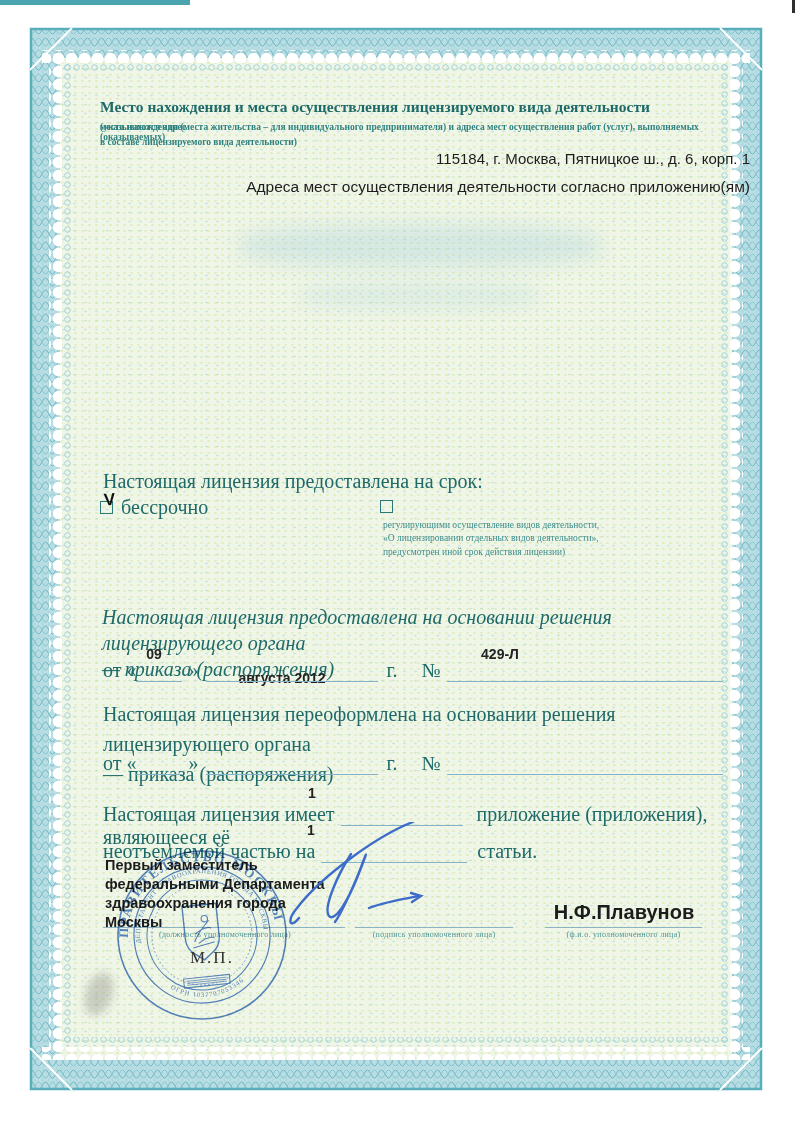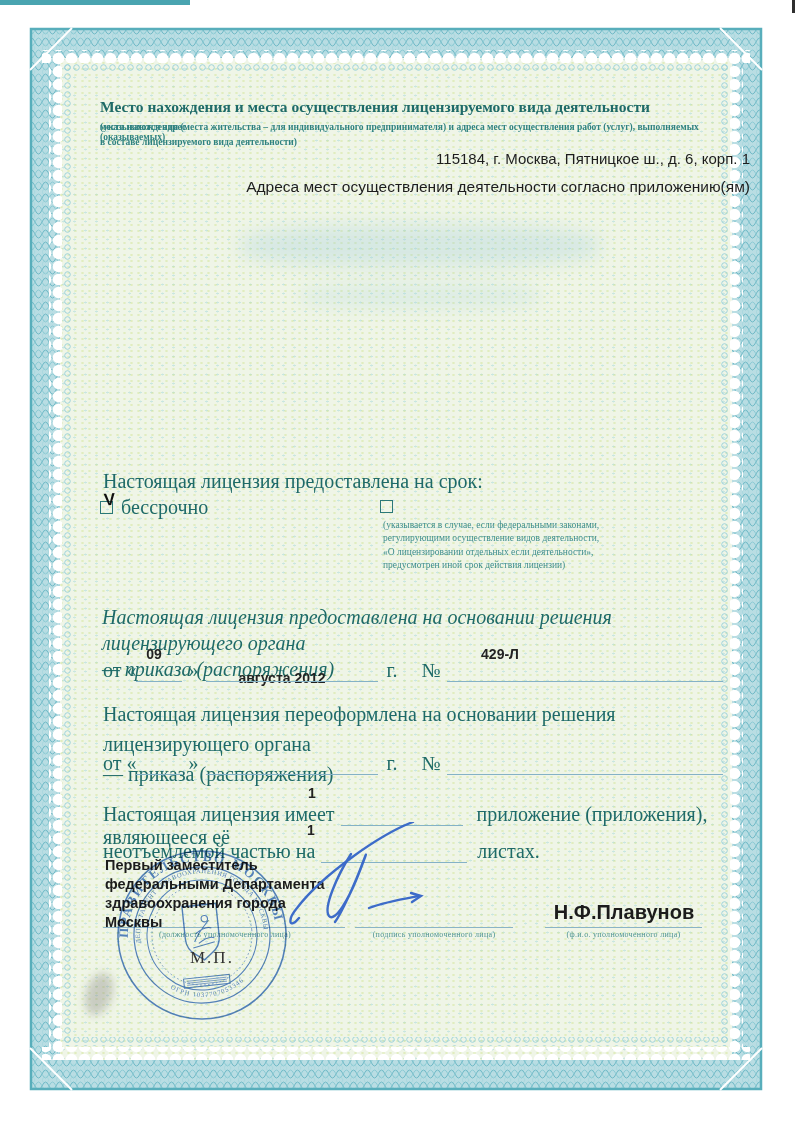--- a/index.html
+++ b/index.html
@@ -108,23 +108,22 @@
   <div class="hline23" style="left:100px;top:137px;width:610px;">в составе лицензируемого вида деятельности)</div>
   <div class="center-bold" style="top:150px;font-size:15px;">115184, г. Москва, Пятницкое ш., д. 6, корп. 1</div>
   <div class="center-bold" style="top:178px;font-size:15.5px;">Адреса мест осуществления деятельности согласно приложению(ям)</div>
 
   <div class="abs serifbody" style="left:103px;top:470px;">Настоящая лицензия предоставлена на срок:</div>
   <div class="cb" style="left:100px;top:501px;"></div>
   <div class="vmark" style="left:104px;top:490px;">V</div>
   <div class="abs serifbody" style="left:121px;top:496px;">бессрочно</div>
   <div class="cb" style="left:380px;top:500px;"></div>
   <div class="finenote">
-    <div>(указывается в случае, если федеральными законами,</div>
     <div>регулирующими осуществление видов деятельности,</div>
-    <div>«О лицензировании отдельных если деятельности»,</div>
+    <div>«О лицензировании отдельных видов деятельности»,</div>
     <div>предусмотрен иной срок действия лицензии)</div>
   </div>
 
   <div class="abs serifbody" style="left:102px;top:604px;width:580px;line-height:26px;font-style:italic;">
     <div>Настоящая лицензия предоставлена на основании решения лицензирующего органа</div>
     <div>— приказа (распоряжения)</div>
   </div>
   <div class="valrow" style="left:128px;top:646px;width:52px;">09</div>
   <div class="valrow" style="left:196px;top:670px;width:172px;">августа 2012</div>
   <div class="valrow" style="left:430px;top:646px;width:140px;">429-Л</div>
@@ -139,21 +138,21 @@
   <div class="abs serifbody" style="left:103px;top:752px;">
     <span>от «</span><span class="blank" style="width:46px;"></span><span style="margin-left:6px;">»</span><span class="blank" style="width:172px;margin-left:8px;"></span><span style="margin-left:8px;">г.</span><span style="margin-left:24px;">№</span><span class="blank" style="width:276px;margin-left:6px;"></span>
   </div>
 
   <div class="valrow" style="left:282px;top:785px;width:60px;">1</div>
   <div class="abs serifbody" style="left:103px;top:803px;">
     <span>Настоящая лицензия имеет</span><span class="blank" style="width:122px;margin-left:6px;"></span><span style="margin-left:14px;">приложение (приложения), являющееся её</span>
   </div>
   <div class="valrow" style="left:281px;top:822px;width:60px;">1</div>
   <div class="abs serifbody" style="left:103px;top:840px;">
-    <span>неотъемлемой частью на</span><span class="blank" style="width:146px;margin-left:6px;"></span><span style="margin-left:10px;">листах.</span>
+    <span>неотъемлемой частью на</span><span class="blank" style="width:146px;margin-left:6px;"></span><span style="margin-left:10px;">статьи.</span>
   </div>
 
   <div class="jobtitle">
     <div>Первый заместитель</div>
     <div>федеральными Департамента</div>
     <div>здравоохранения города</div>
     <div>Москвы</div>
   </div>
   <div class="sigline" style="left:103px;top:927px;width:242px;"></div>
   <div class="sigline" style="left:355px;top:927px;width:158px;"></div>

